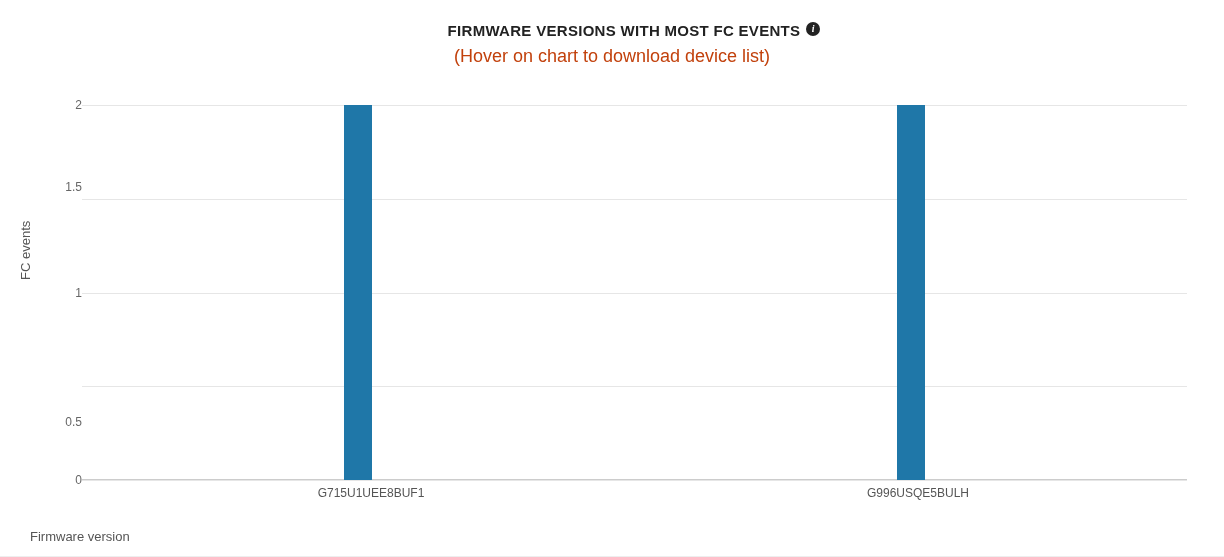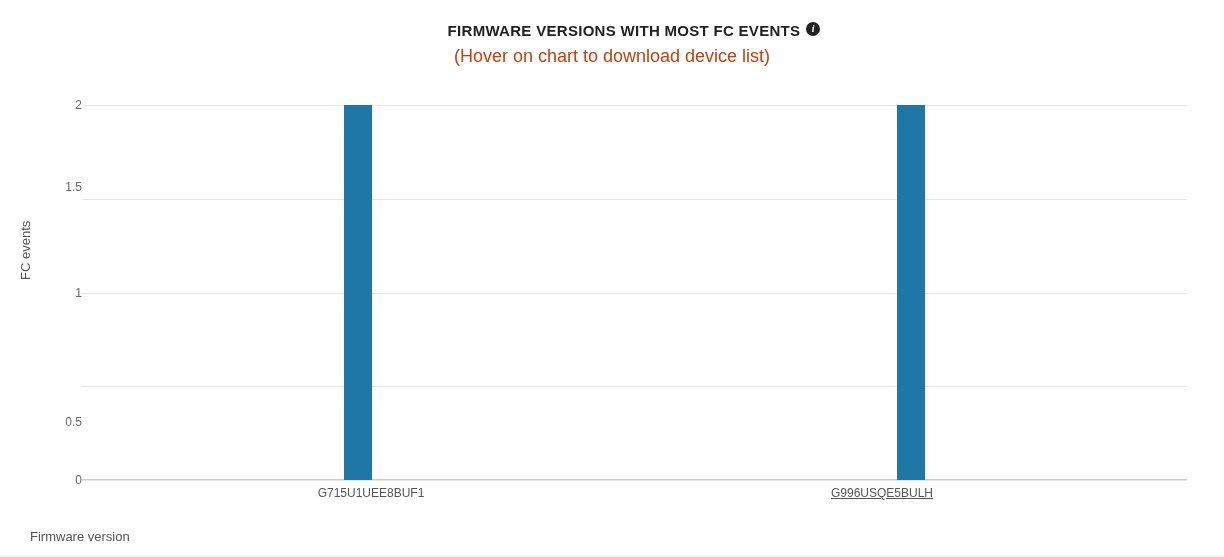--- a/index.html
+++ b/index.html
@@ -159,17 +159,17 @@
       </div>
 
     <div class="x-axis-label">Firmware version</div>
 
   <div class="y-tick-label" style="top: 400px;">0</div>
       <div class="y-tick-label" style="top: 306.25px; margin-top: 36px;">0.5</div>
       <div class="y-tick-label" style="top: 212.5px;">1</div>
       <div class="y-tick-label" style="top: 107px;">1.5</div>
       <div class="y-tick-label" style="top: 25px;">2</div>
       <div class="x-tick-label" style="left: 324px; margin-left: 17px;">G715U1UEE8BUF1</div>
-      <div class="x-tick-label" style="left: 852px; text-decoration: underline;">G996USQE5BULH</div>
+      <div class="x-tick-label" style="left: 888px;">G996USQE5BULH</div>
     </div>
 
   <div class="bottom-border"></div>
 </div>
 
 </body></html>

